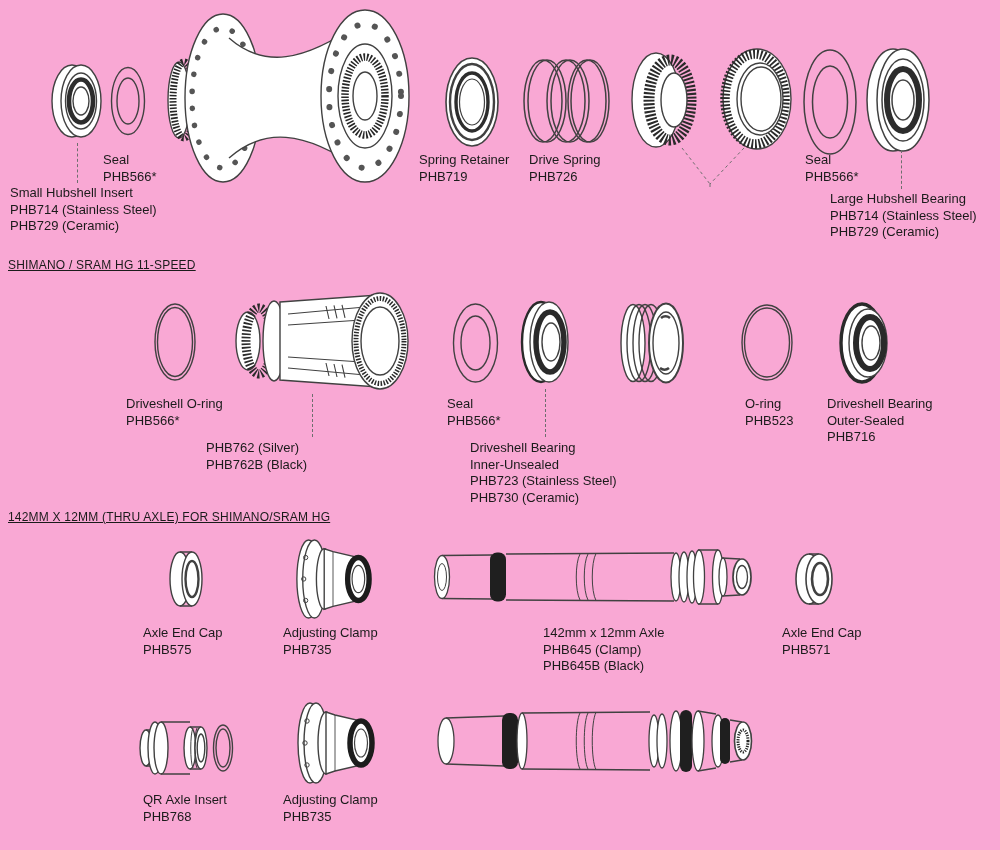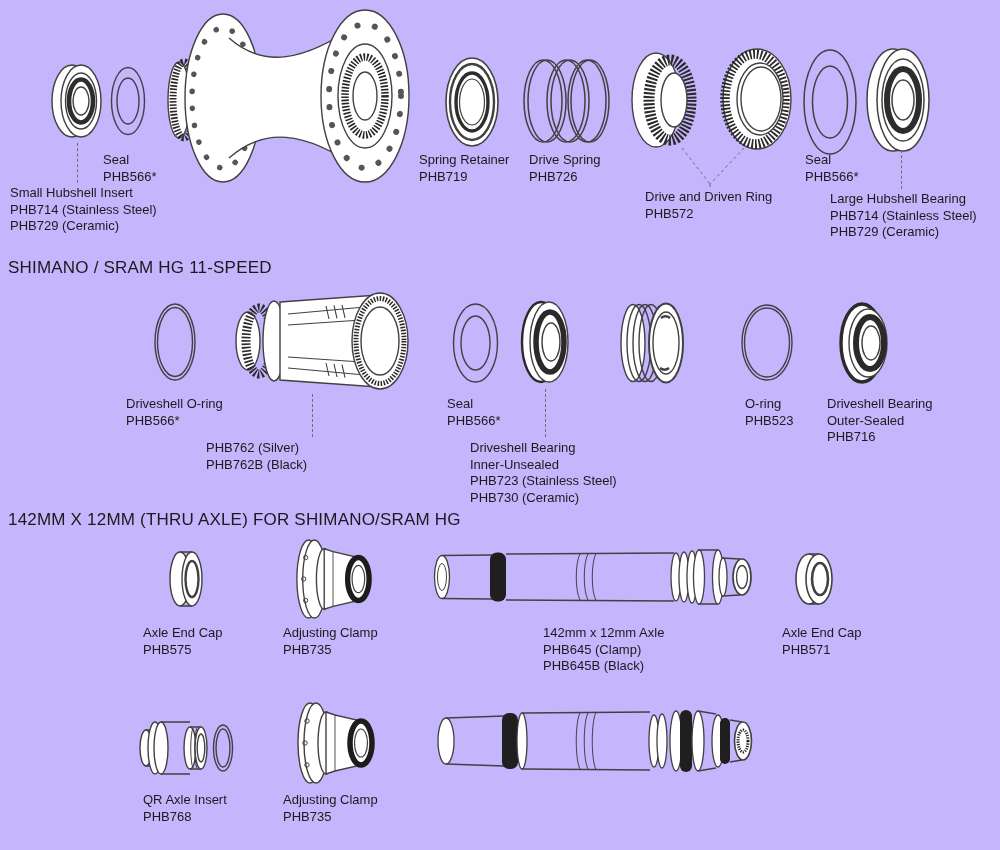--- a/index.html
+++ b/index.html
@@ -1,21 +1,21 @@
 <!DOCTYPE html>
 <html><head>
 <meta charset="utf-8">
 <style>
   html,body{margin:0;padding:0;background:#fff;}
   .canvas{
-    position:relative;width:1000px;height:850px;background:#c4b5fd;
+    position:relative;width:1000px;height:850px;background:#f9a8d4;
     font-family:"Liberation Sans",sans-serif;color:#1b1b1b;overflow:hidden;
   }
   .lbl{position:absolute;font-size:13px;line-height:16.5px;white-space:nowrap;}
-  .sec-title{position:absolute;font-size:17px;letter-spacing:.2px;white-space:nowrap;}
+  .sec-title{position:absolute;font-size:12px;letter-spacing:.2px;white-space:nowrap;text-decoration:underline;}
   .part{position:absolute;}
   .part svg{display:block;width:100%;height:100%;}
   .leader-v{position:absolute;width:0;border-left:1px dashed #6e6e6e;}
 </style>
 </head>
 <body>
 
 <div class="canvas">
 
   <div class="part" style="left:50px;top:62px;width:56px;height:78px">
@@ -145,24 +145,20 @@
       <div>PHB714 (Stainless Steel)</div>
       <div>PHB729 (Ceramic)</div>
     </div>
   <div class="lbl" style="left:419px;top:152px">
       <div>Spring Retainer</div>
       <div>PHB719</div>
     </div>
   <div class="lbl" style="left:529px;top:152px">
       <div>Drive Spring</div>
       <div>PHB726</div>
-    </div>
-  <div class="lbl" style="left:645px;top:189px">
-      <div>Drive and Driven Ring</div>
-      <div>PHB572</div>
     </div>
   <div class="lbl" style="left:805px;top:152px">
       <div>Seal</div>
       <div>PHB566*</div>
     </div>
   <div class="lbl" style="left:830px;top:191px">
       <div>Large Hubshell Bearing</div>
       <div>PHB714 (Stainless Steel)</div>
       <div>PHB729 (Ceramic)</div>
     </div>

